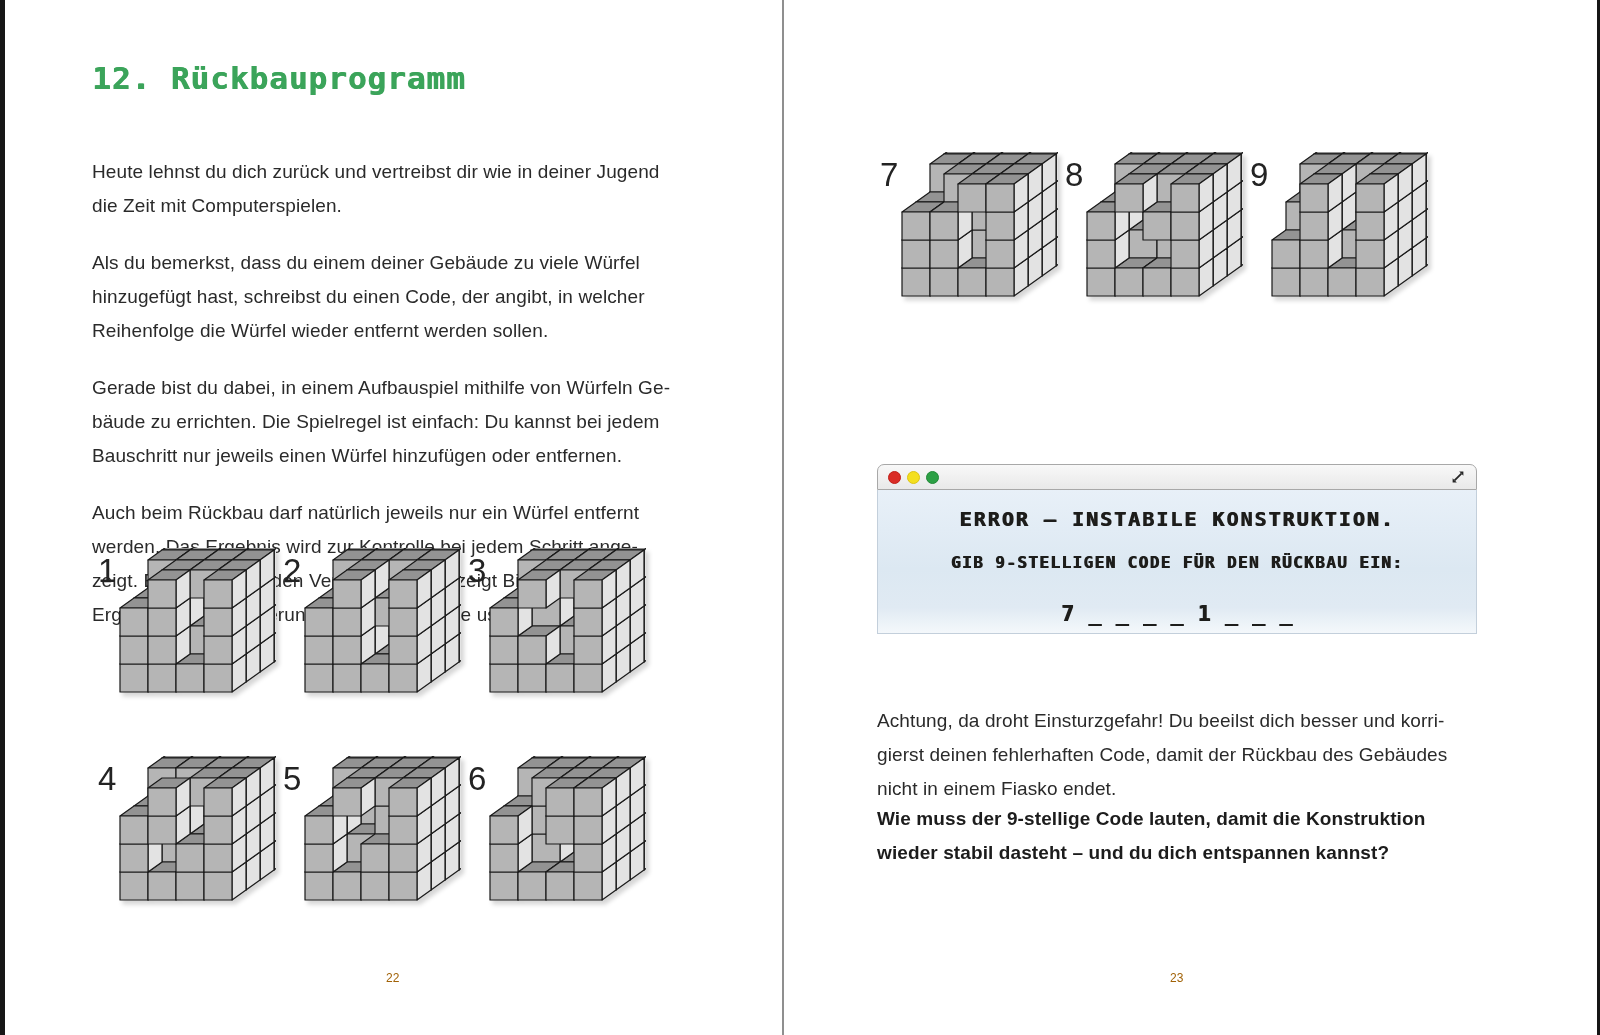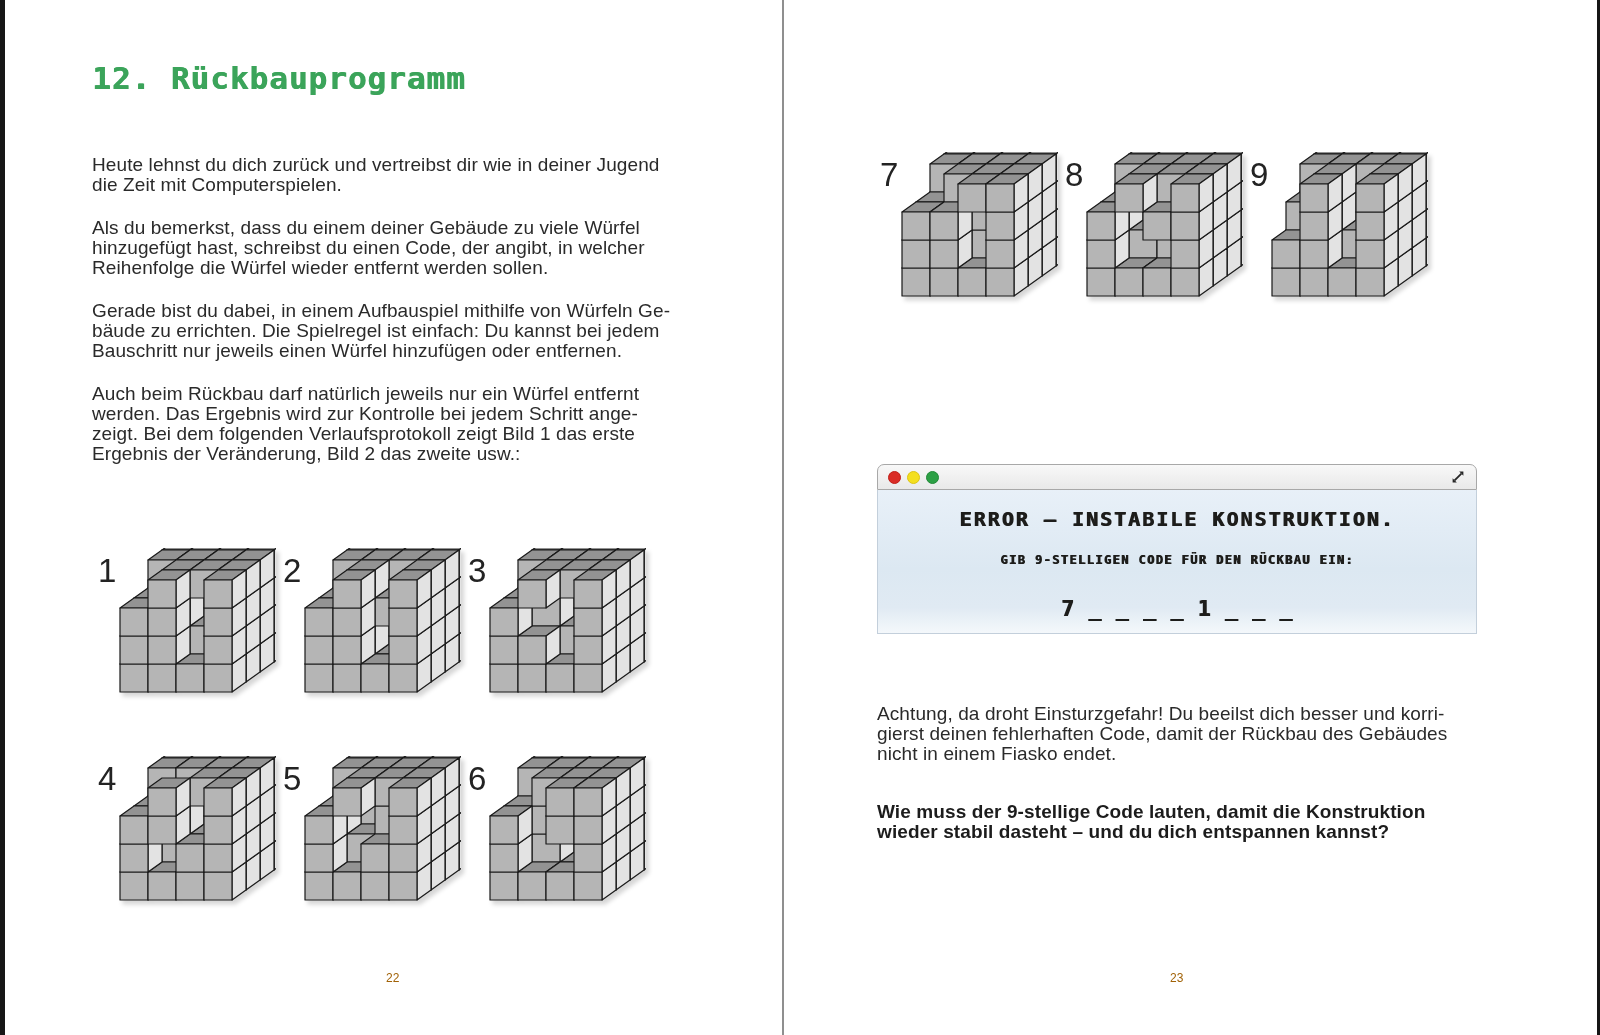--- a/index.html
+++ b/index.html
@@ -22,21 +22,21 @@
 
   .chapter-title {
     position:absolute; left:87px; top:60px;
     font-family:"DejaVu Sans Mono", monospace;
     font-weight:bold; font-size:31px; letter-spacing:1px;
     color:#3ba45a; text-shadow:0.8px 0 0 #3ba45a;
     white-space:nowrap;
   }
   .textblock {
     position:absolute;
-    font-size:19px; line-height:20px; color:#2a2a2a;
+    font-size:19px; line-height:34px; color:#2a2a2a;
     letter-spacing:0.1px;
   }
   .textblock p { margin-bottom:23px; }
   .textblock.bold { font-weight:bold; color:#1c1c1c; }
 
   .tb-left   { left:87px; top:155px; width:630px; }
   .tb-right1 { left:93px; top:352px; width:620px; }
   .tb-right2 { left:93px; top:704px; width:620px; }
   .tb-right3 { left:93px; top:782px; width:620px;margin-top:20px; }
 
@@ -87,21 +87,21 @@
   .win-body {
     height:144px;
     border:1px solid #c3cfdb; border-top:none;
     background:linear-gradient(180deg,#e8f0f8 0%, #dce8f2 55%, #e0eaf3 82%, #f4f8fb 100%);
     display:flex; flex-direction:column; align-items:center;
     padding-top:17px;
     font-family:"DejaVu Sans Mono", monospace;
     font-weight:bold; color:#1d1d1b;
   }
   .win-line1 { font-size:20px; letter-spacing:2px;   text-shadow:0.9px 0 0 #1d1d1b; }
-  .win-line2 { font-size:12px; letter-spacing:1.4px; text-shadow:0.9px 0 0 #1d1d1b; margin-top:22px; white-space:nowrap; }
+  .win-line2 { font-size:16px; letter-spacing:1.4px; text-shadow:0.9px 0 0 #1d1d1b; margin-top:22px; white-space:nowrap; }
   .win-code  { font-size:21px; letter-spacing:1px;   text-shadow:1px 0 0 #1d1d1b;   margin-top:30px; }
 </style>
 </head>
 <body>
 
 <div class="edge-bar edge-left"></div>
 <div class="edge-bar edge-right"></div>
 <div class="spine"></div>
 
 <div class="page page-left">

